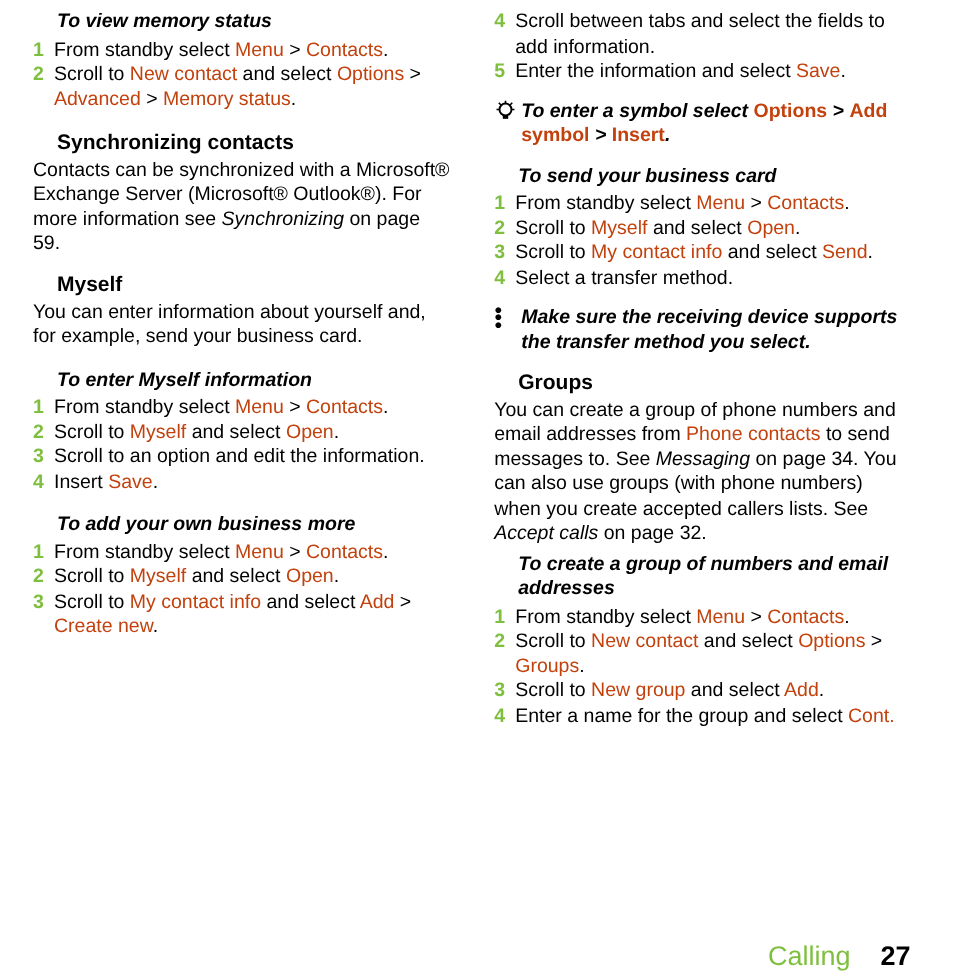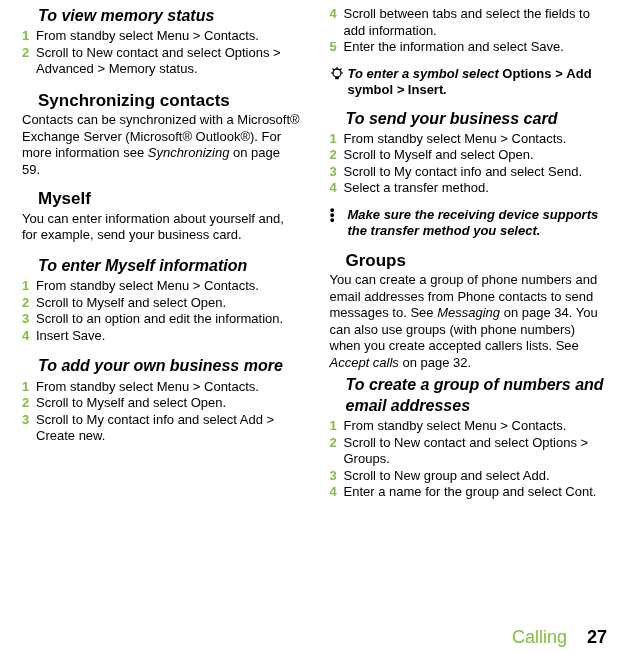--- a/index.html
+++ b/index.html
@@ -25,26 +25,26 @@
     gap: 28px;
   }
   .col {
     flex: 1 1 50%;
     min-width: 0;
   }
   .h-ital {
     font-style: italic;
     font-weight: bold;
     margin: 0 0 2px 0;
-    font-size: 16px;
+    font-size: 13px;
   }
   .h-bold {
     font-weight: bold;
     margin: 10px 0 0 0;
-    font-size: 17px;
+    font-size: 14px;
   }
   .h-bold.tight { margin-top: 12px; }
   p.body {
     margin: 0 0 0 0;
   }
   p.body.after-h { margin-top: 1px; }
   .indent { margin-left: 16px; }
   .step {
     display: flex;
     margin: 0;
@@ -53,21 +53,21 @@
   .step + .step { margin-top: 0px; }
   .num {
     width: 14px;
     flex: 0 0 14px;
     color: #7fbf3f;
     font-weight: bold;
   }
   .step-t {
     flex: 1;
   }
-  .g { color: #000000; }
+  .g { color: #c2410c; }
   .ital { font-style: italic; }
   .tipbox {
     display: flex;
     margin: 10px 0 10px 0;
     align-items: flex-start;
   }
   .tip-icon {
     flex: 0 0 18px;
     width: 18px;
     padding-top: 1px;

